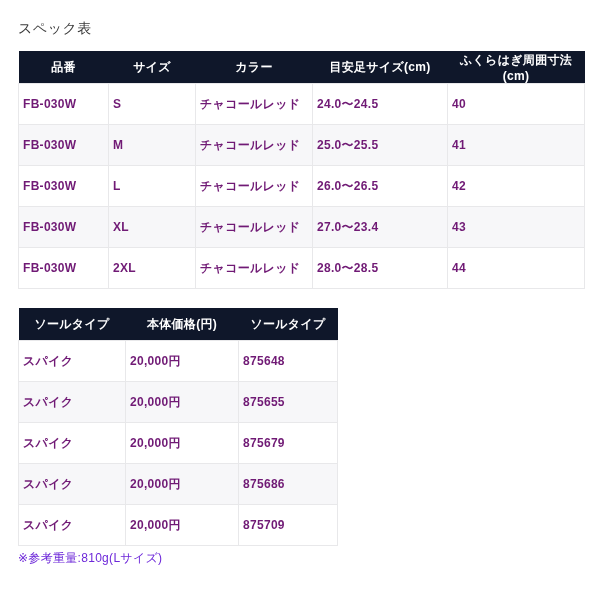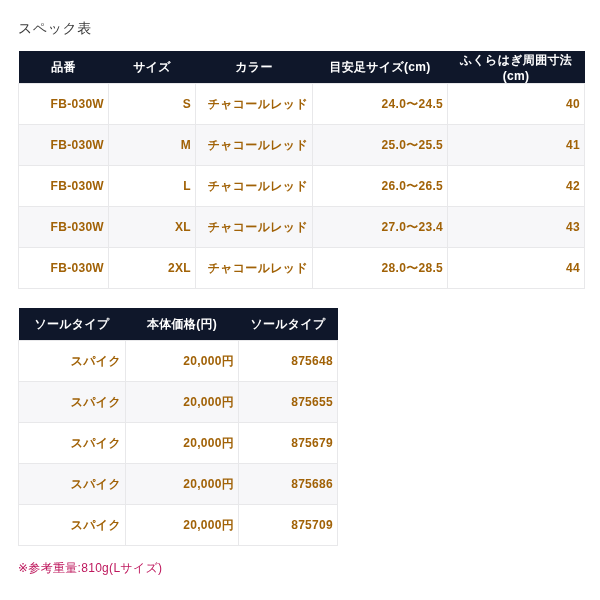--- a/index.html
+++ b/index.html
@@ -37,34 +37,34 @@
     height: 32px;
     padding: 0 4px;
     text-align: center;
     vertical-align: middle;
     border: none;
     letter-spacing: 0.3px;
   }
   tbody td {
     height: 40px;
     padding: 0 4px;
-    text-align: right;
+    text-align: left;
     vertical-align: middle;
     font-size: 12px;
     font-weight: bold;
-    color: #a16207;
+    color: #701a75;
     border: 1px solid #e8e8ea;
     background: #ffffff;
     letter-spacing: 0.3px;
   }
   tbody tr.alt td { background: #f7f7f9; }
   .footnote {
-    margin-top: 14px;
+    margin-top: 4px;
     font-size: 12px;
-    color: #be185d;
+    color: #6d28d9;
     letter-spacing: 0.3px;
   }
 </style>
 </head>
 <body>
 
 <div class="page">
 
   <h2 class="section-title">スペック表</h2>
 

